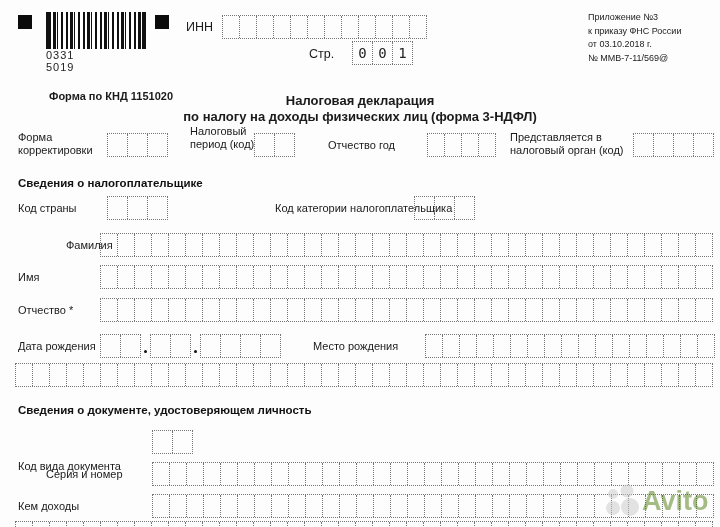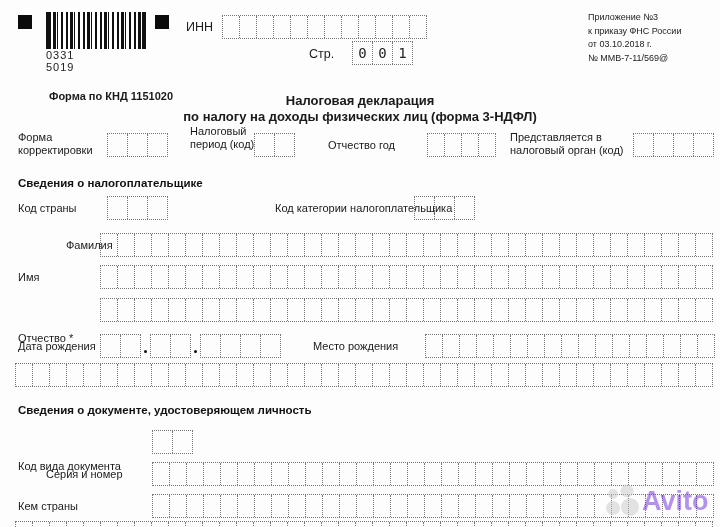--- a/index.html
+++ b/index.html
@@ -26,21 +26,21 @@
     font-family:"Liberation Sans",sans-serif;flex-direction:column;}
   #inn-label{position:absolute;left:186px;top:20px;font-size:12.5px;}
   #page-label{position:absolute;left:309px;top:47px;font-size:12.5px;}
   #appendix{position:absolute;left:588px;top:11px;width:130px;font-size:9px;line-height:13.5px;color:#222;}
   #knd{position:absolute;left:49px;top:90px;font-size:11px;font-weight:bold;}
   #title{position:absolute;left:140px;top:93px;width:440px;text-align:center;
          font-size:13px;font-weight:bold;line-height:15.5px;}
   .dotsep{align-self:flex-end;margin:0 3px 5px 3px;width:3px;height:3px;border-radius:50%;background:#111;}
   #datefield{position:absolute;left:100px;top:334px;display:flex;}
   #watermark{position:absolute;left:604px;top:484px;display:flex;align-items:center;opacity:0.5;z-index:5;}
-  #watermark .wmtext{font-size:27px;font-weight:bold;color:#6d28d9;letter-spacing:0px;}
+  #watermark .wmtext{font-size:27px;font-weight:bold;color:#4d7c0f;letter-spacing:0px;}
 </style>
 </head>
 <body>
 
 <div id="page">
 
   <div class="sq" style="left:18px;top:15px;"></div>
   <div id="barcode"></div>
   <div id="barcode-digits">
     <span>0331</span>
@@ -202,21 +202,21 @@
       <div class="cell"></div>
       <div class="cell"></div>
       <div class="cell"></div>
       <div class="cell"></div>
       <div class="cell"></div>
       <div class="cell"></div>
       <div class="cell"></div>
       <div class="cell"></div>
     </div>
 
-  <div class="lbl" style="left:18px;top:304px;margin-top:28px;">Отчество *</div>
+  <div class="lbl" style="left:18px;top:304px;">Отчество *</div>
   <div class="cellfield" style="left:100px;top:298px;">
       <div class="cell"></div>
       <div class="cell"></div>
       <div class="cell"></div>
       <div class="cell"></div>
       <div class="cell"></div>
       <div class="cell"></div>
       <div class="cell"></div>
       <div class="cell"></div>
       <div class="cell"></div>
@@ -371,21 +371,21 @@
       <div class="cell"></div>
       <div class="cell"></div>
       <div class="cell"></div>
       <div class="cell"></div>
       <div class="cell"></div>
       <div class="cell"></div>
       <div class="cell"></div>
       <div class="cell"></div>
     </div>
 
-  <div class="lbl" style="left:18px;top:500px;">Кем страны</div>
+  <div class="lbl" style="left:18px;top:500px;">Кем доходы</div>
   <div class="cellfield" style="left:152px;top:494px;">
       <div class="cell"></div>
       <div class="cell"></div>
       <div class="cell"></div>
       <div class="cell"></div>
       <div class="cell"></div>
       <div class="cell"></div>
       <div class="cell"></div>
       <div class="cell"></div>
       <div class="cell"></div>

